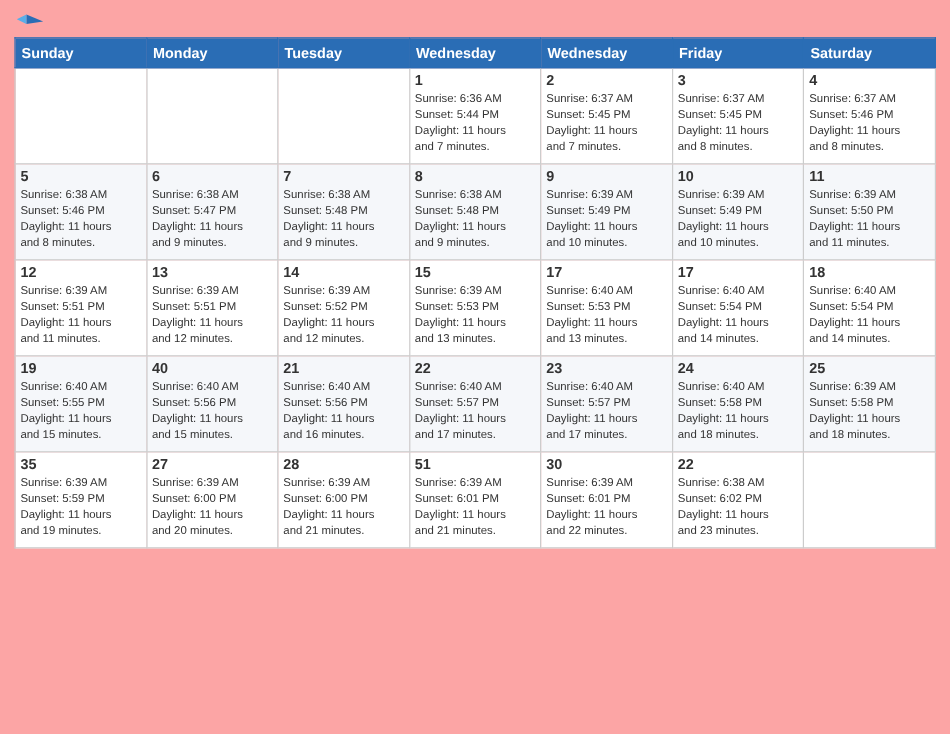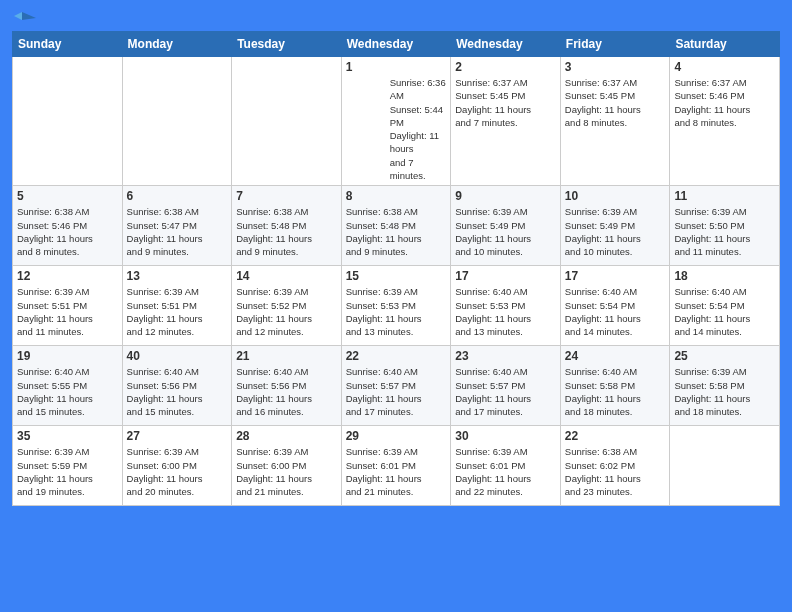--- a/index.html
+++ b/index.html
@@ -6,21 +6,21 @@
     body {
       font-family: Arial, sans-serif;
       background: #fff;
       width: 792px;
       height: 612px;
       overflow: hidden;
     }
     .page {
       width: 792px;
       min-height: 612px;
-      background: #3b82f6;
+      background: #fca5a5;
       padding: 10px 12px 10px 12px;
     }
     .header {
       display: flex;
       justify-content: space-between;
       align-items: flex-start;
       margin-bottom: 6px;
     }
     .logo {
       display: flex;
@@ -113,21 +113,21 @@
           <th>Saturday</th>
         </tr>
     </thead>
     <tbody id="calendar-body">
         <tr>
           <td class="empty-cell"></td>
           <td class="empty-cell"></td>
           <td class="empty-cell"></td>
           <td>
             <div class="day-number">1</div>
-            <div class="day-info" style="white-space: pre-line; margin-left: 44px;">Sunrise: 6:36 AM
+            <div class="day-info" style="white-space: pre-line;">Sunrise: 6:36 AM
 Sunset: 5:44 PM
 Daylight: 11 hours
 and 7 minutes.</div>
           </td>
           <td>
             <div class="day-number">2</div>
             <div class="day-info" style="white-space: pre-line;">Sunrise: 6:37 AM
 Sunset: 5:45 PM
 Daylight: 11 hours
 and 7 minutes.</div>
@@ -316,21 +316,21 @@
 and 20 minutes.</div>
           </td>
           <td>
             <div class="day-number">28</div>
             <div class="day-info" style="white-space: pre-line;">Sunrise: 6:39 AM
 Sunset: 6:00 PM
 Daylight: 11 hours
 and 21 minutes.</div>
           </td>
           <td>
-            <div class="day-number">29</div>
+            <div class="day-number">51</div>
             <div class="day-info" style="white-space: pre-line;">Sunrise: 6:39 AM
 Sunset: 6:01 PM
 Daylight: 11 hours
 and 21 minutes.</div>
           </td>
           <td>
             <div class="day-number">30</div>
             <div class="day-info" style="white-space: pre-line;">Sunrise: 6:39 AM
 Sunset: 6:01 PM
 Daylight: 11 hours

